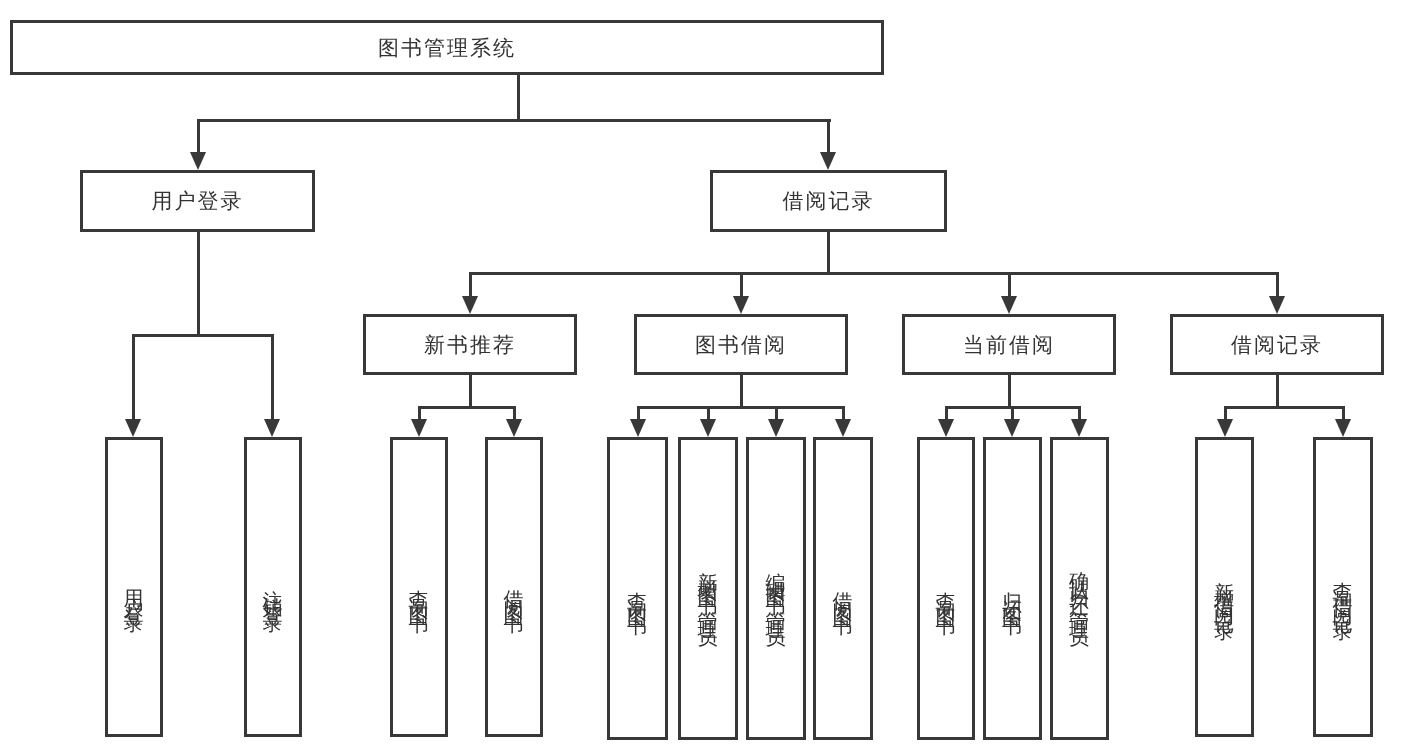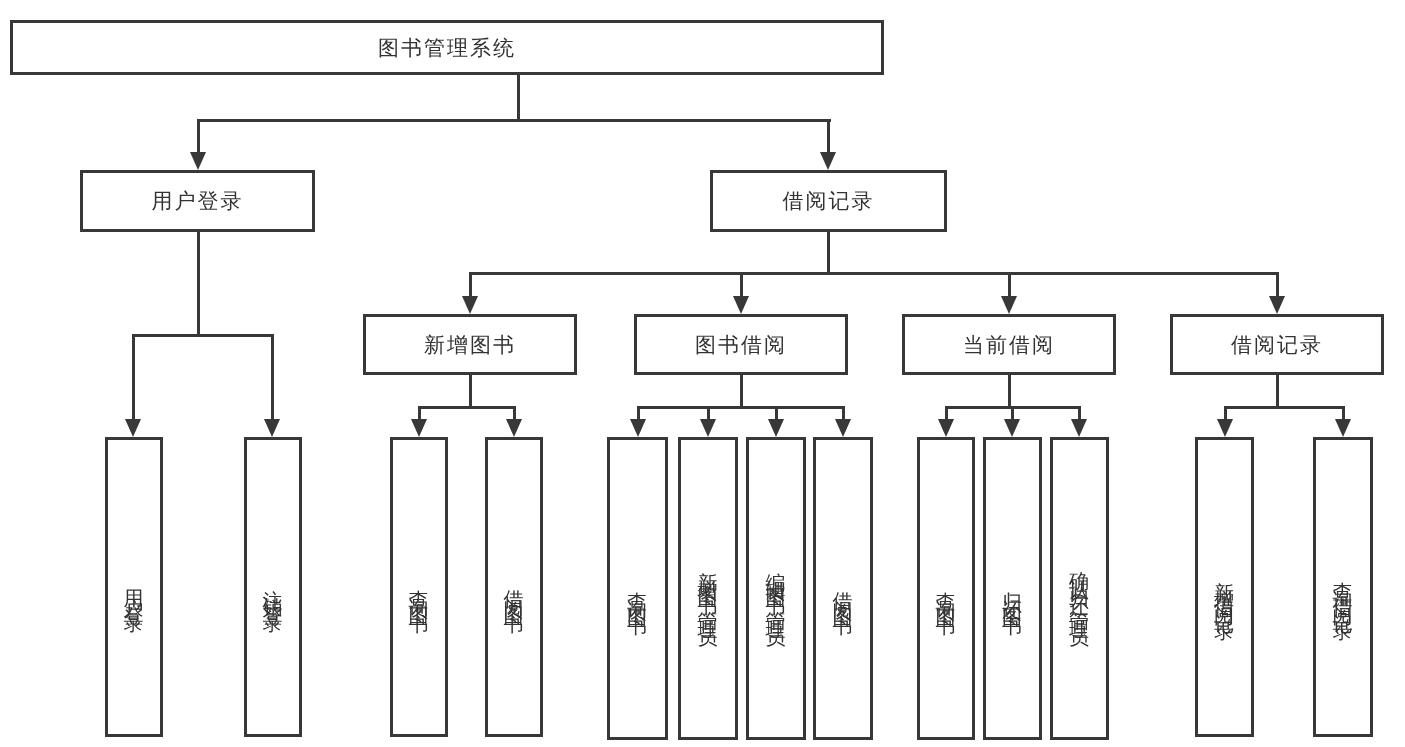--- a/index.html
+++ b/index.html
@@ -93,21 +93,21 @@
   <div class="vline" style="left:469px; top:272px; height:28px;"></div>
   <div class="arrowhead" style="left:462px; top:296px;"></div>
   <div class="vline" style="left:740px; top:272px; height:28px;"></div>
   <div class="arrowhead" style="left:733px; top:296px;"></div>
   <div class="vline" style="left:1008px; top:272px; height:28px;"></div>
   <div class="arrowhead" style="left:1001px; top:296px;"></div>
   <div class="vline" style="left:1276px; top:272px; height:28px;"></div>
   <div class="arrowhead" style="left:1269px; top:296px;"></div>
 
   <div class="box" style="left:363px; top:314px; width:214px; height:61px;">
-    <span>新增图书</span>
+    <span>新书推荐</span>
   </div>
   <div class="box" style="left:634px; top:314px; width:214px; height:61px;">
     <span>图书借阅</span>
   </div>
   <div class="box" style="left:902px; top:314px; width:214px; height:61px;">
     <span>当前借阅</span>
   </div>
   <div class="box" style="left:1170px; top:314px; width:214px; height:61px;">
     <span>借阅记录</span>
   </div>

